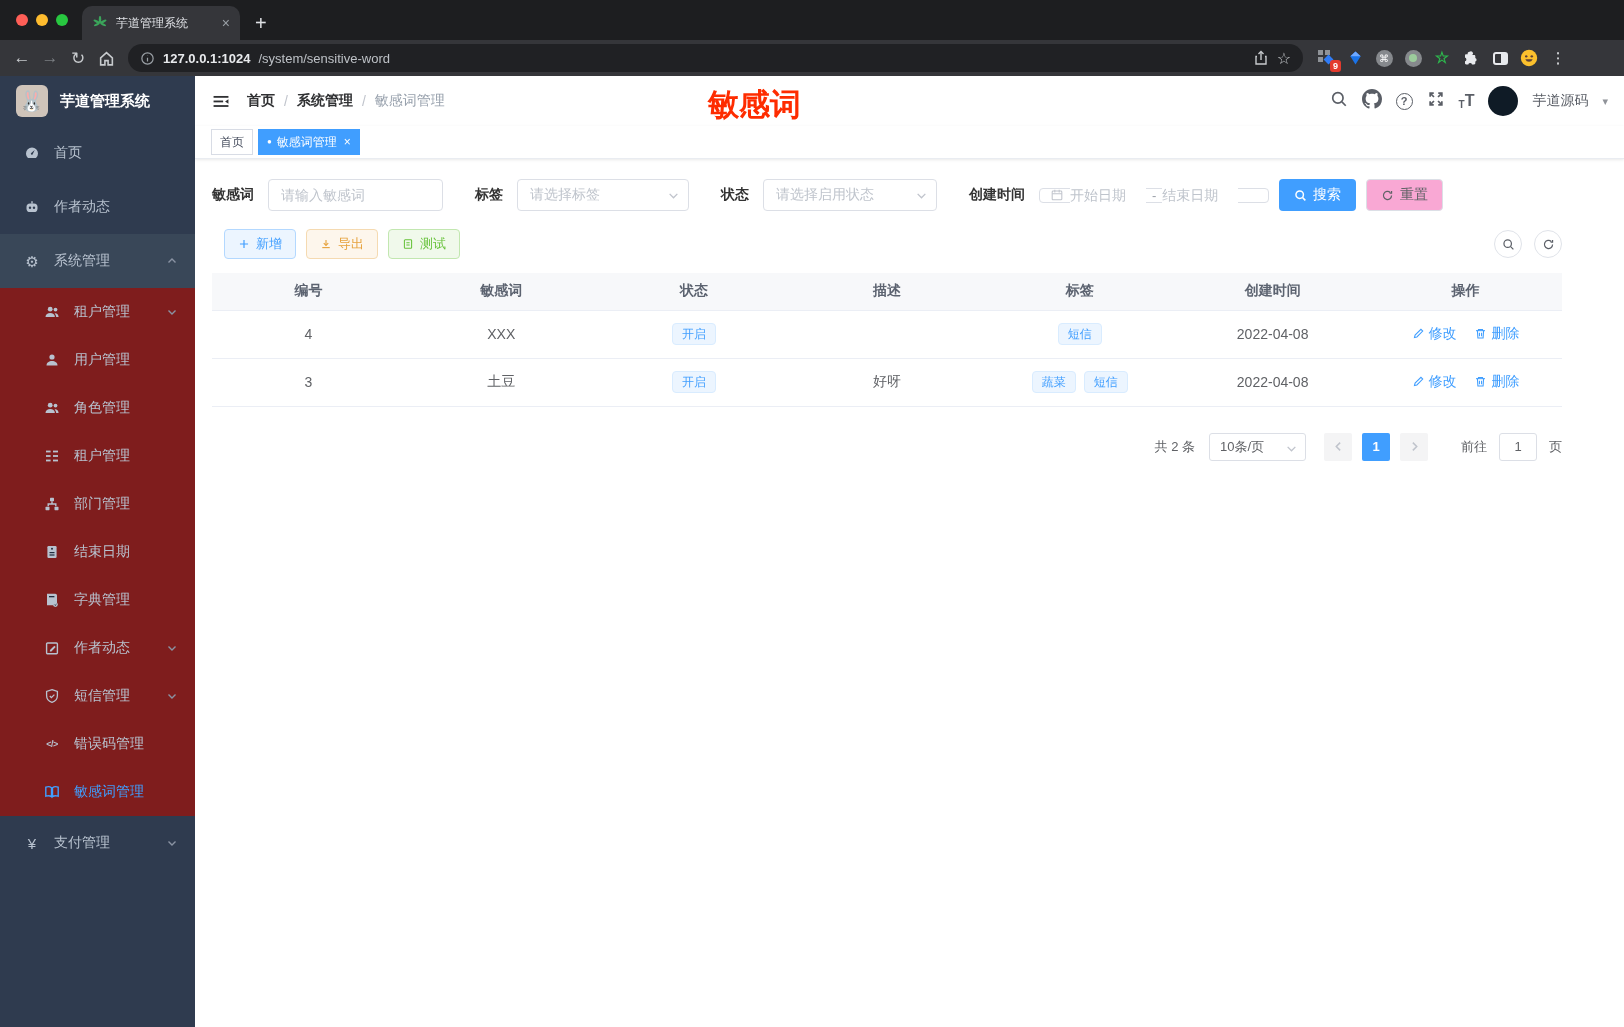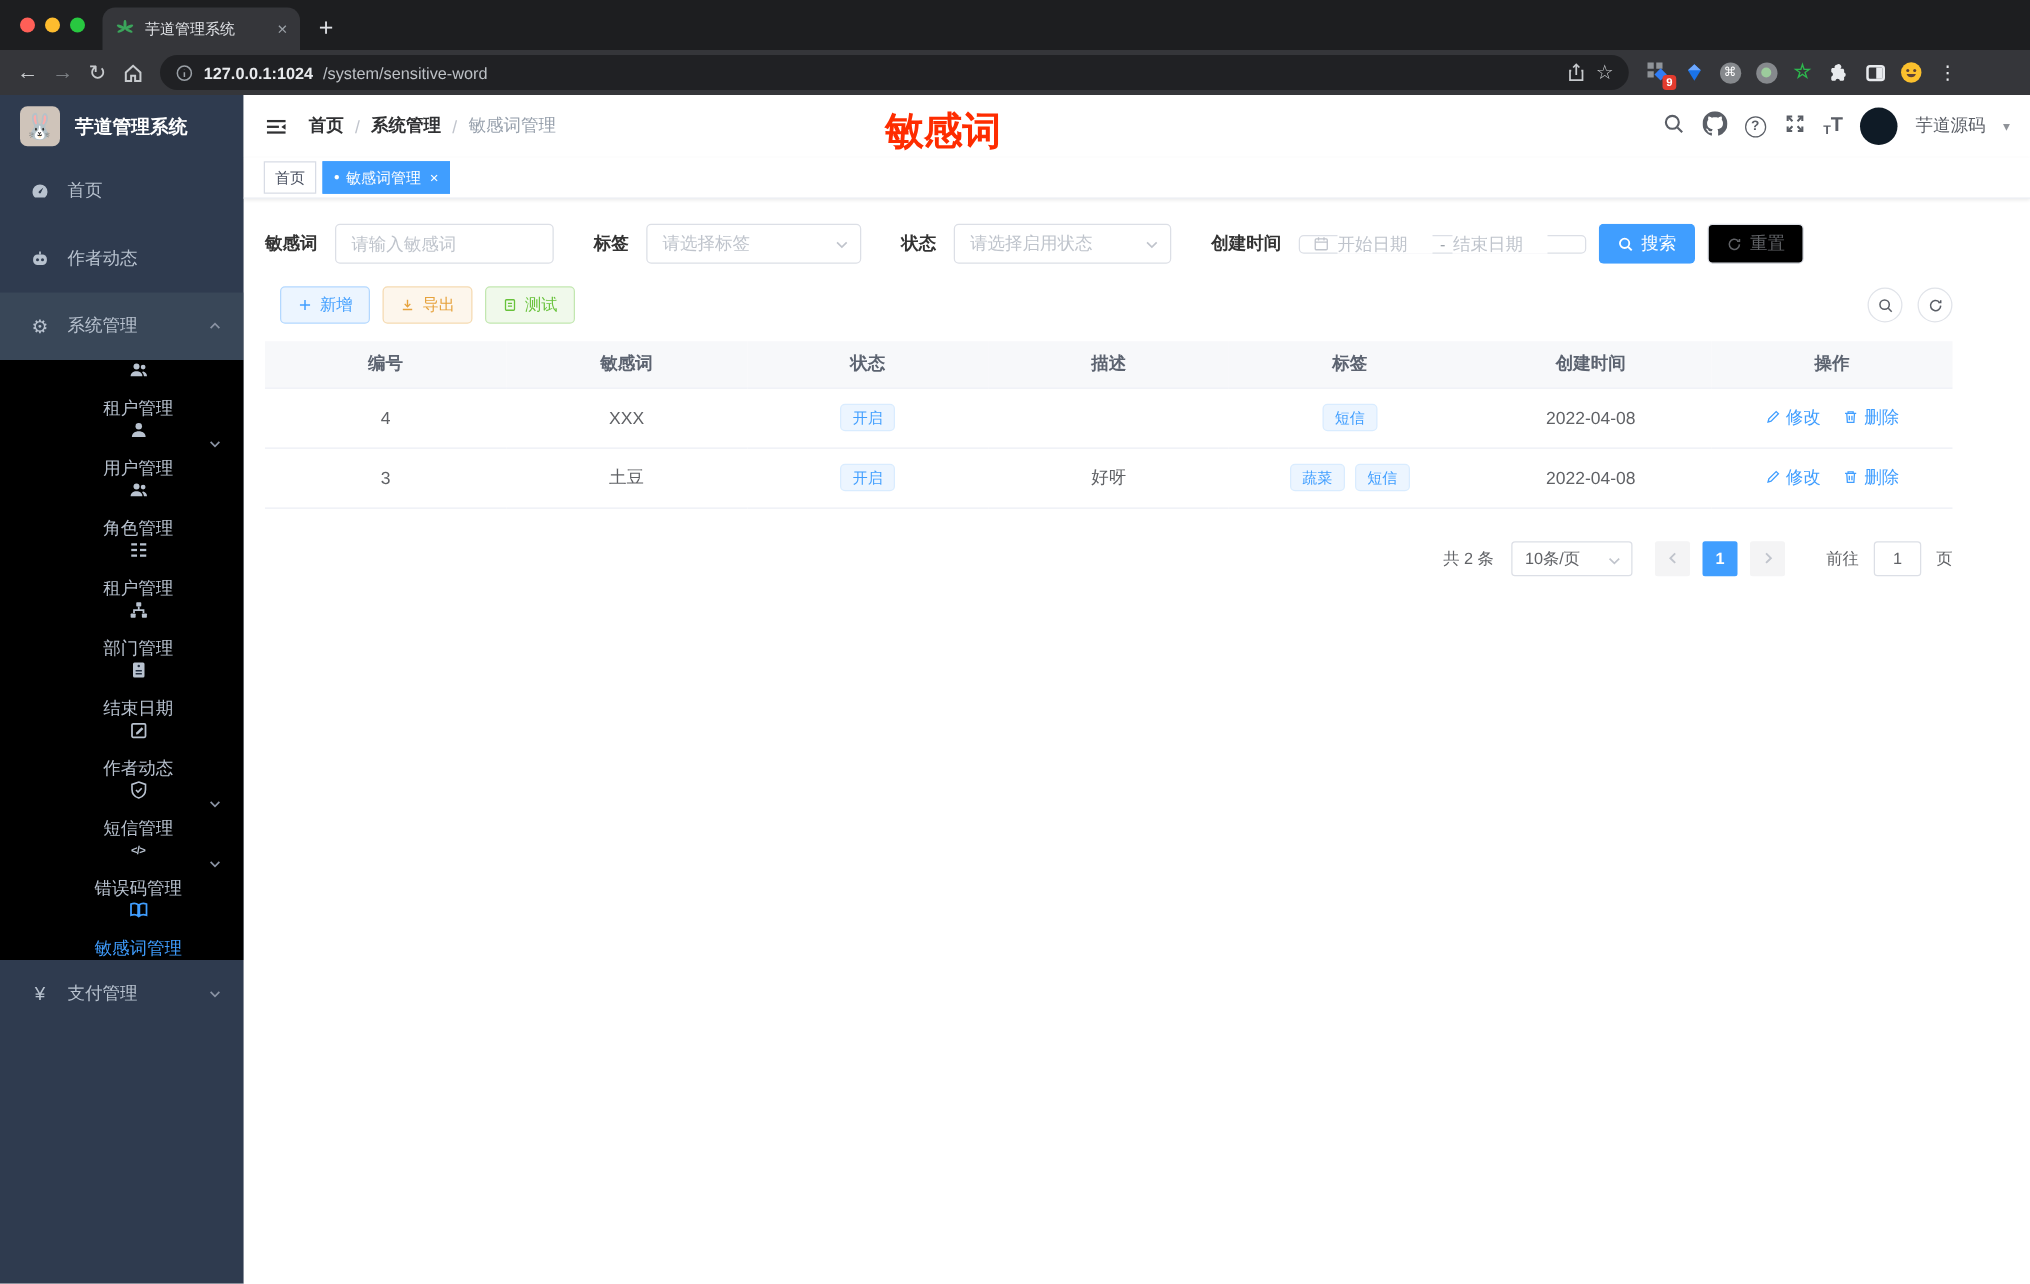--- a/index.html
+++ b/index.html
@@ -37,21 +37,21 @@
   .kebab { color:#e8eaed; font-size:15px; letter-spacing:0; }
 
   
   .app { display:flex; height:951px; }
   .sidebar { width:195px; background:#2f3b4f; color:#b8c2cf; flex-shrink:0; overflow:hidden; }
   .logo-row { height:50px; display:flex; align-items:center; gap:12px; padding:0 16px; }
   .logo-av { width:32px; height:32px; border-radius:6px; background:#cfc4ba; display:flex; align-items:center; justify-content:center; font-size:20px; }
   .logo-title { color:#fff; font-size:15px; font-weight:700; white-space:nowrap; }
   .side-item { display:flex; align-items:center; height:54px; padding:0 18px 0 24px; font-size:14px; gap:14px; cursor:pointer; }
   .side-item .lab { white-space:nowrap; }
-  .sub { height:48px; padding-left:44px; background:#000000;flex-direction:column; }
+  .sub { height:48px; padding-left:44px; background:#7f1d1d; }
   .side-item.parent-open { background:#394758; }
   .side-item.active { color:#409eff; }
   .chev { margin-left:auto; display:flex; color:#8a93a3; }
   .ic16 { width:16px; height:16px; display:flex; align-items:center; justify-content:center; flex-shrink:0; }
   .glyph { font-size:15px; line-height:1; }
   .codeglyph { font-size:9px; font-weight:700; letter-spacing:-0.5px; }
 
   .main { flex:1; position:relative; background:#fff; }
   .navbar { height:50px; display:flex; align-items:center; padding:0 16px; background:#fff; position:relative; }
   .hamb { width:20px; height:20px; color:#303133; display:flex; align-items:center; justify-content:center; margin-right:16px; }
@@ -82,21 +82,21 @@
   .inp { height:32px; border:1px solid #dcdfe6; border-radius:4px; font-size:14px; padding:0 12px; color:#606266; font-family:"Liberation Sans",sans-serif; }
   .inp::placeholder { color:#bfc4cc; }
   .sel { position:relative; height:32px; border:1px solid #dcdfe6; border-radius:4px; display:flex; align-items:center; padding:0 28px 0 12px; font-size:14px; color:#bfc4cc; background:#fff; cursor:pointer; }
   .sel .sel-caret { position:absolute; right:9px; top:10px; color:#c0c4cc; display:flex; }
   .daterange { height:15px; border:1px solid #dcdfe6; border-radius:4px; display:flex; align-items:center; padding:0 10px; gap:6px; width:230px; color:#c0c4cc; }
   .daterange input { border:none; outline:none; width:76px; font-size:14px; color:#606266; font-family:"Liberation Sans",sans-serif; }
   .daterange input::placeholder { color:#bfc4cc; }
   .dsep { color:#9aa0a8; font-size:13px; }
   .btn { height:32px; border-radius:4px; display:inline-flex; align-items:center; gap:6px; font-size:14px; padding:0 14px; cursor:pointer; border:1px solid transparent; }
   .btn-primary { background:#409eff; color:#fff; }
-  .btn-default { background:#000000; border-color:#dcdfe6; color:#606266;text-align:right; }
+  .btn-default { background:#f9a8d4; border-color:#dcdfe6; color:#606266;text-align:right; }
 
   .actions-row { margin-top:18px; display:flex; align-items:center;padding-left:12px; }
   .btn-sm { height:30px; border-radius:4px; display:inline-flex; align-items:center; gap:6px; font-size:13px; padding:0 13px; margin-right:10px; border:1px solid; cursor:pointer; }
   .btn-add { color:#409eff; background:#ecf5ff; border-color:#b3d8ff; }
   .btn-export { color:#e6a23c; background:#fdf6ec; border-color:#f5dab1; }
   .btn-test { color:#67c23a; background:#f0f9eb; border-color:#c2e7b0; }
   .round-btns { margin-left:auto; display:flex; gap:12px; }
   .rbtn { width:28px; height:28px; border-radius:50%; border:1px solid #e0e3e9; background:#fff; color:#5a5e66; display:flex; align-items:center; justify-content:center; cursor:pointer; }
 
   table.grid { width:100%; border-collapse:collapse; margin-top:14px; table-layout:fixed; }
@@ -328,20 +328,31 @@
             <svg width="16" height="16" viewBox="0 0 16 16" fill="currentColor">
               <rect x="3.4" y="2" width="9.2" height="12" rx="1.2"></rect>
               <circle cx="8" cy="4.8" r="1" fill="#212c3e"></circle>
               <rect x="5.5" y="8" width="5" height="1.2" fill="#212c3e"></rect>
               <rect x="5.5" y="10.4" width="5" height="1.2" fill="#212c3e"></rect>
             </svg>
           </span>
         <span class="lab">结束日期</span>
       </div>
 
+      <div class="side-item sub">
+        <span class="ic16">
+            <svg width="16" height="16" viewBox="0 0 16 16" fill="currentColor">
+              <path d="M3 1.8h8.3A1.7 1.7 0 0 1 13 3.5v8a1.7 1.7 0 0 1-1.7 1.7H3z"></path>
+              <rect x="5" y="4" width="5.4" height="1.3" fill="#212c3e"></rect>
+              <circle cx="11.4" cy="12.6" r="2.4"></circle>
+              <path d="M10.4 12.6l.8.8 1.3-1.3" stroke="#212c3e" stroke-width="1" fill="none"></path>
+            </svg>
+          </span>
+        <span class="lab">字典管理</span>
+      </div>
 
 
       <div class="side-item sub">
         <span class="ic16">
             <svg width="16" height="16" viewBox="0 0 16 16">
               <rect x="2.6" y="3" width="10.8" height="10.8" rx="1" fill="none" stroke="currentColor" stroke-width="1.4"></rect>
               <path d="M6 10l4.3-4.3 1.4 1.4L7.4 11.4 5.8 11.6z" fill="currentColor"></path>
             </svg>
           </span>
         <span class="lab">作者动态</span>

